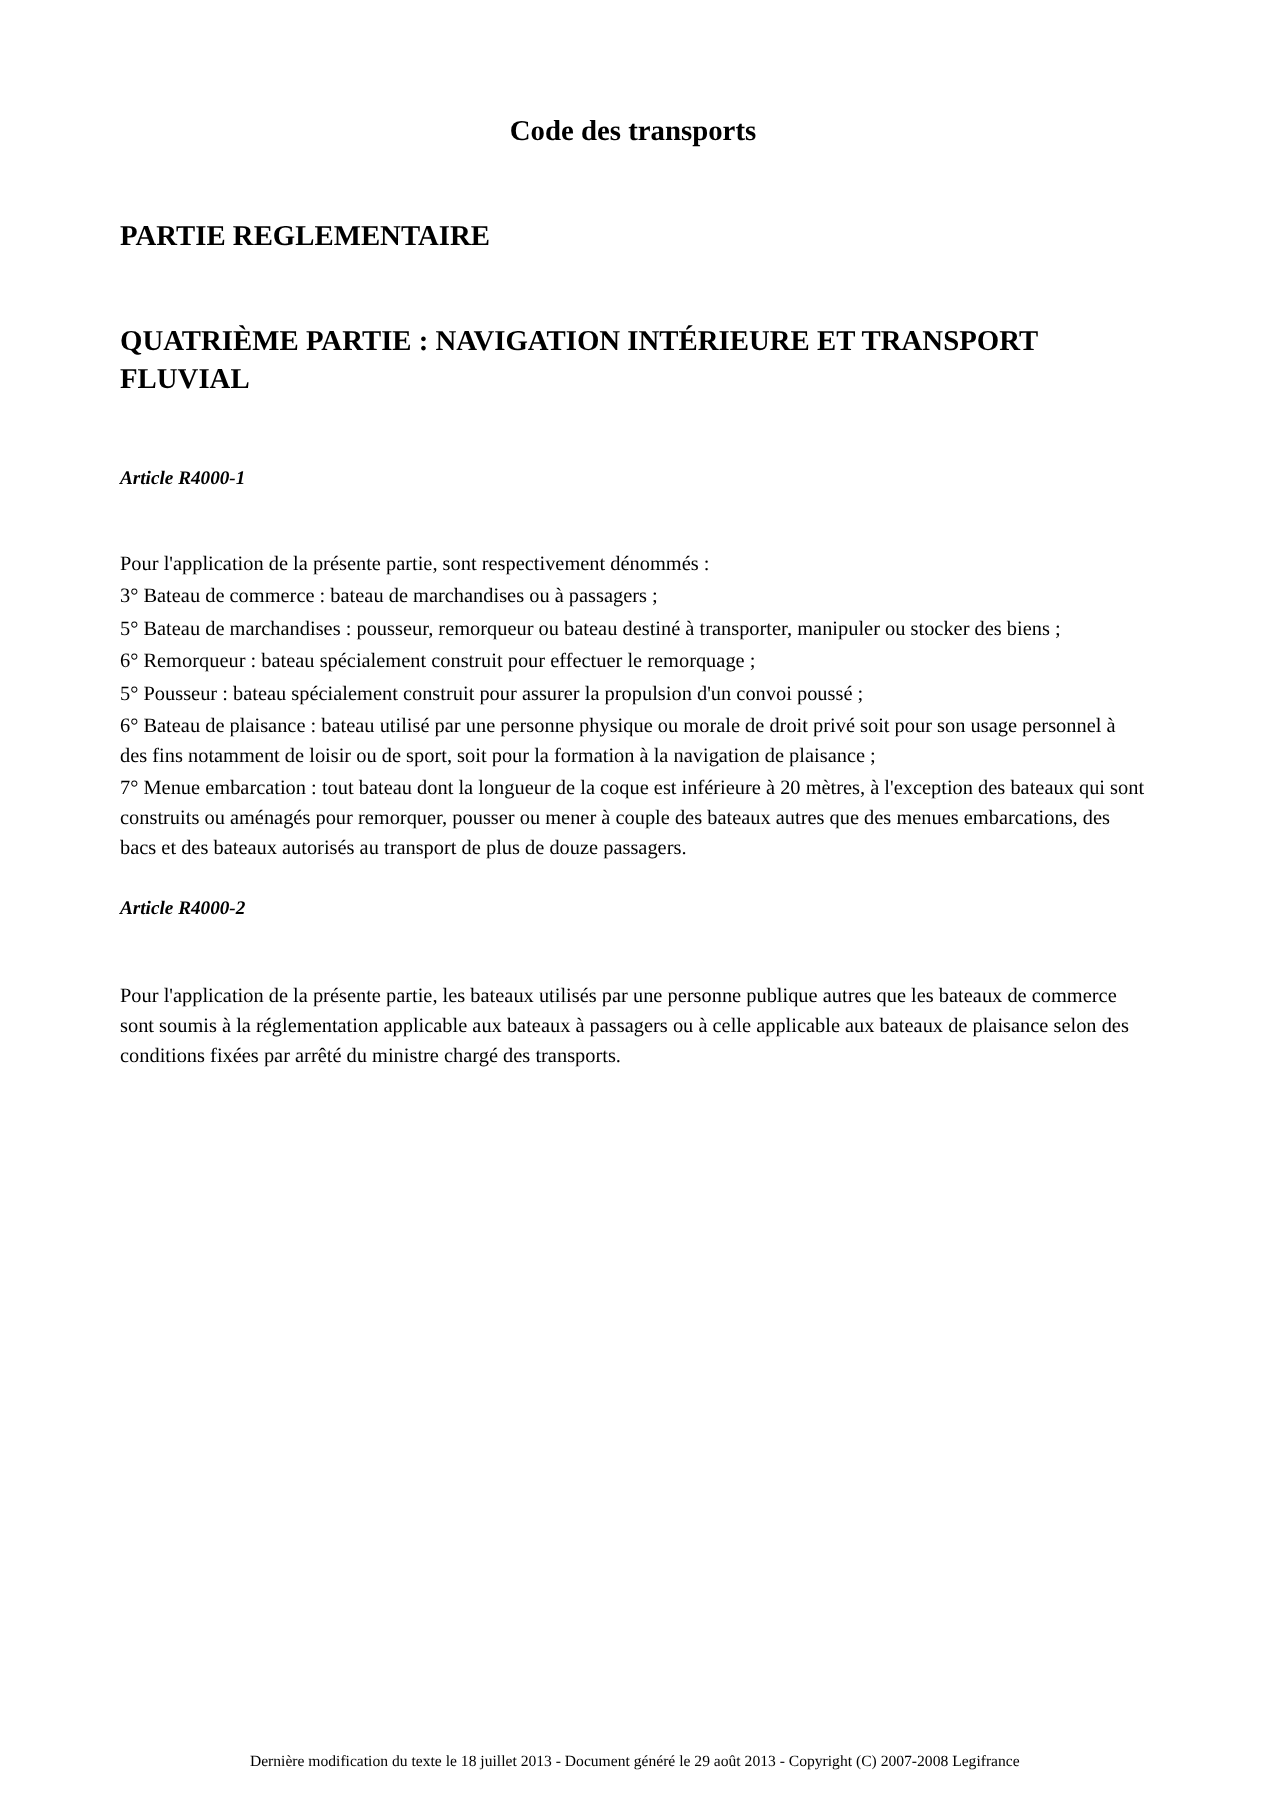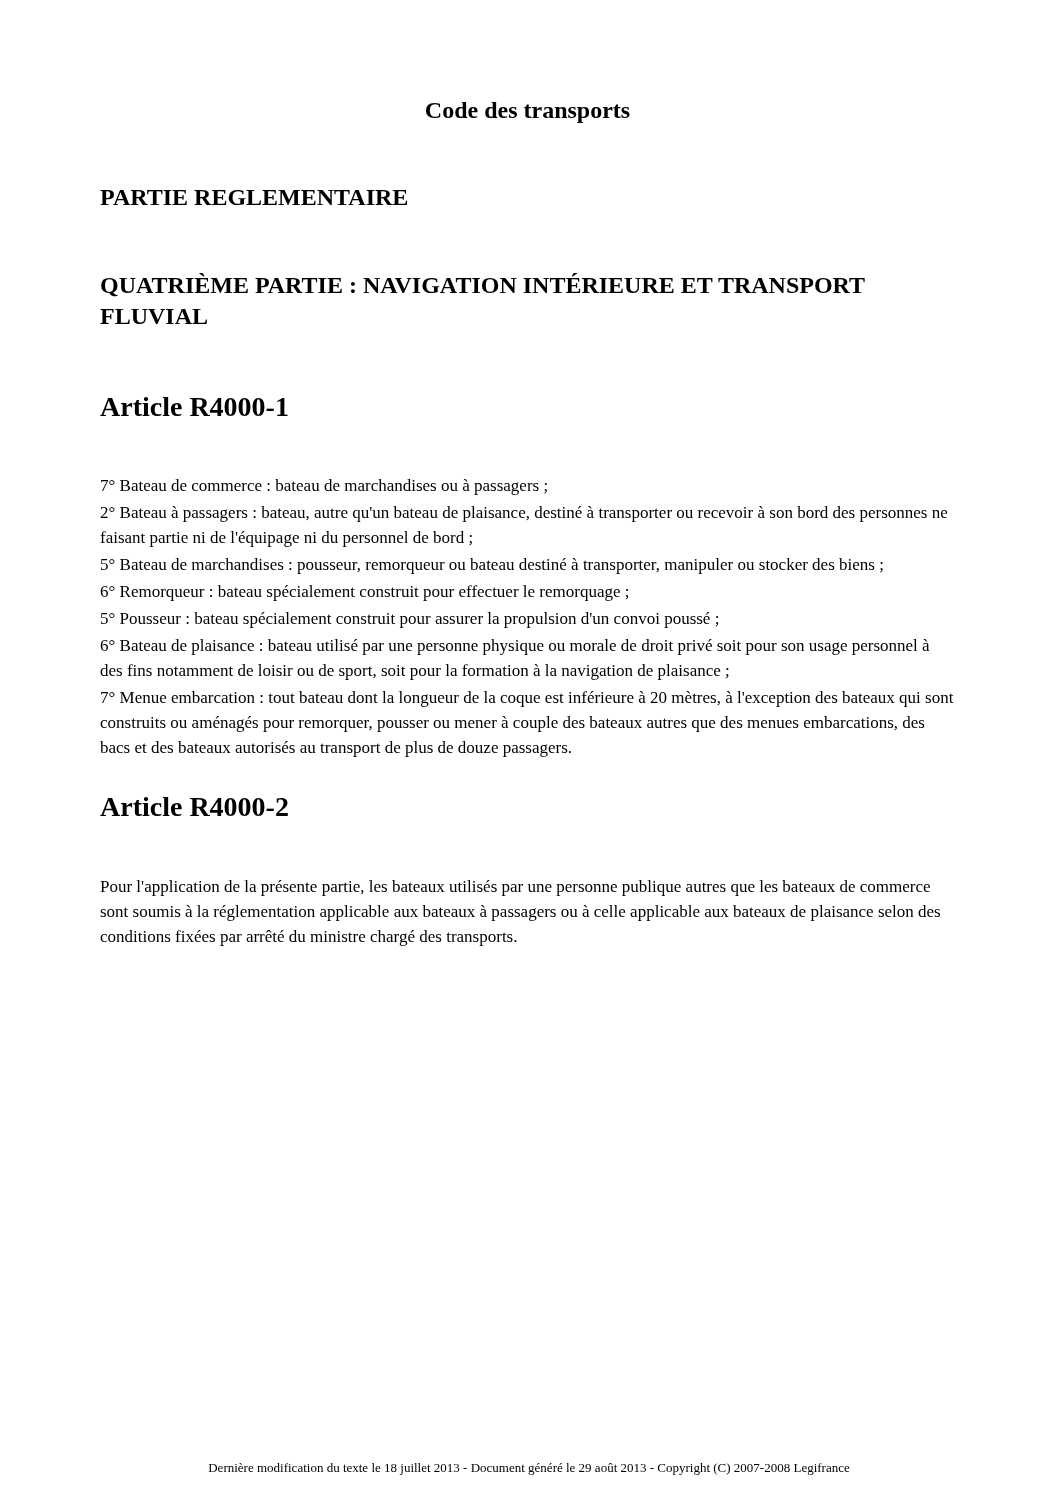--- a/index.html
+++ b/index.html
@@ -33,23 +33,24 @@
     line-height: 1.2;
   }
   .section-heading {
     margin: 58px 0 0 0;
     font-size: 24px;
     font-weight: bold;
     line-height: 31px;
   }
   .article-heading {
     margin: 0;
-    font-size: 28px;
+    font-size: 16px;
     font-weight: bold;
     line-height: 1.35;
+    font-style: italic;
   }
   .article-heading.first {
     margin-top: 56px;
   }
   .article-heading.second {
     margin-top: 28px;
   }
   .article-body {
     margin-top: 48px;
     font-size: 17px;
@@ -76,22 +77,22 @@
 
   <h1 class="doc-title">Code des transports</h1>
 
   <h2 class="part-heading">PARTIE REGLEMENTAIRE</h2>
 
   <h2 class="section-heading">QUATRIÈME PARTIE : NAVIGATION INTÉRIEURE ET TRANSPORT FLUVIAL</h2>
 
   <h3 class="article-heading first">Article R4000-1</h3>
 
   <div class="article-body">
-    <p>7° Bateau de commerce : bateau de marchandises ou à passagers ;</p>
-    <p>2° Bateau à passagers : bateau, autre qu'un bateau de plaisance, destiné à transporter ou recevoir à son bord des personnes ne faisant partie ni de l'équipage ni du personnel de bord ;</p>
+    <p>Pour l'application de la présente partie, sont respectivement dénommés :</p>
+    <p>3° Bateau de commerce : bateau de marchandises ou à passagers ;</p>
     <p>5° Bateau de marchandises : pousseur, remorqueur ou bateau destiné à transporter, manipuler ou stocker des biens ;</p>
     <p>6° Remorqueur : bateau spécialement construit pour effectuer le remorquage ;</p>
     <p>5° Pousseur : bateau spécialement construit pour assurer la propulsion d'un convoi poussé ;</p>
     <p>6° Bateau de plaisance : bateau utilisé par une personne physique ou morale de droit privé soit pour son usage personnel à des fins notamment de loisir ou de sport, soit pour la formation à la navigation de plaisance ;</p>
     <p>7° Menue embarcation : tout bateau dont la longueur de la coque est inférieure à 20 mètres, à l'exception des bateaux qui sont construits ou aménagés pour remorquer, pousser ou mener à couple des bateaux autres que des menues embarcations, des bacs et des bateaux autorisés au transport de plus de douze passagers.</p>
   </div>
 
   <h3 class="article-heading second">Article R4000-2</h3>
 
   <div class="article-body">

